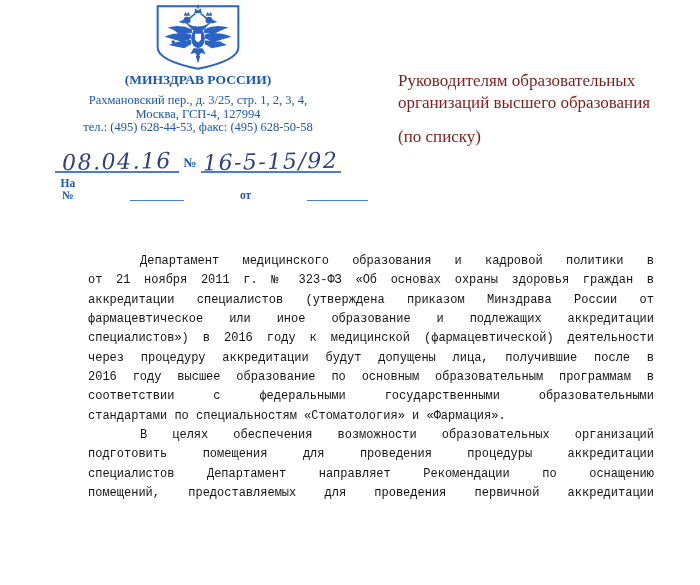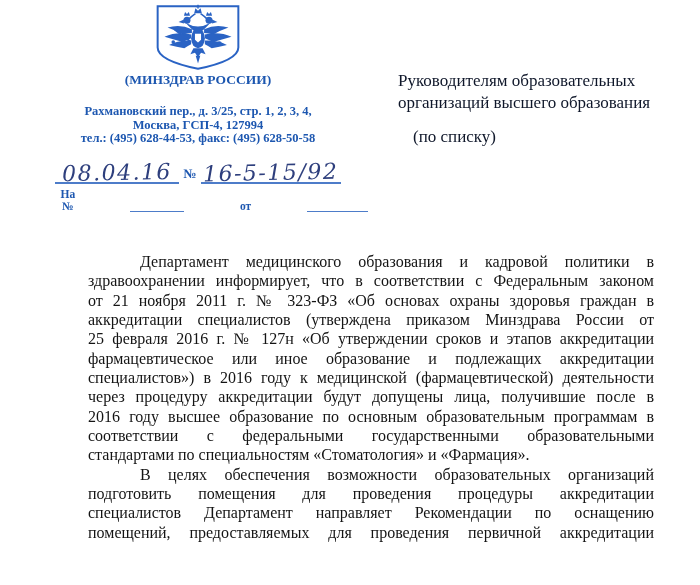--- a/index.html
+++ b/index.html
@@ -7,40 +7,40 @@
     position:relative; width:700px; height:585px; background:#ffffff;
     font-family:"Liberation Serif", serif; overflow:hidden;
     box-shadow:0 0 4px rgba(0,0,0,.25);
   }
   
   .lh-left { position:absolute; left:28px; top:4px; width:340px; text-align:center; color:#1d57b0; }
   .emblem-wrap { height:66px; }
   .emblem-wrap svg { display:inline-block; }
   .ministry { margin-top:6px; font-weight:bold; font-size:17.5px; line-height:16.5px; letter-spacing:.3px; }
   .shortname { margin-top:2px; font-weight:bold; font-size:13.5px; }
-  .address { margin-top:17px; font-weight:bold; font-size:12.5px; line-height:13.5px; }
+  .address { margin-top:6px; font-weight:normal; font-size:12.5px; line-height:13.5px; }
   .outrow { margin-top:7px; display:flex; align-items:flex-end; justify-content:center; height:31px; }
   .cell { border-bottom:2px solid #4d7cc9; text-align:center; }
   .cell.date { width:124px; }
   .cell.num  { width:140px; }
   .numsign { font-size:13px; font-weight:bold; margin:0 4px 2px 4px; }
   .hw {
     font-family:"DejaVu Serif", serif; font-style:italic; font-weight:normal;
     font-size:22px; letter-spacing:1.5px; color:#2e3f7d; position:relative; top:3px;
     display:inline-block; transform:rotate(-1.2deg); white-space:nowrap;
   }
   .refrow { margin-top:4px; display:flex; align-items:flex-end; padding-left:32px; font-size:11.5px; font-weight:bold;gap:48px; }
   .blank { border-bottom:1.6px solid #4d7cc9; height:13px; }
   .b1 { width:100px; margin:0 8px 0 6px; }
   .b2 { width:112px; margin-left:8px; }
   
-  .lh-right { position:absolute; left:398px; top:70px; width:292px; color:#0f172a; font-size:17px; line-height:22px; }
-  .list-note { margin-top:12px;margin-left:15px; }
+  .lh-right { position:absolute; left:398px; top:70px; width:292px; color:#7f1d1d; font-size:17px; line-height:22px; }
+  .list-note { margin-top:12px; }
   
-  .letter-body { position:absolute; left:88px; top:252px; width:566px; color:#141414; font-size:16px; line-height:19.35px; }
+  .letter-body { position:absolute; left:88px; top:252px; width:566px; color:#141414; font-size:12px; line-height:19.35px;font-family:Liberation Mono, monospace; }
   .bline { text-align:justify; text-align-last:justify; }
   .bline.indent { text-indent:52px; }
   .bline.paraend { text-align-last:left; }
 </style>
 </head>
 <body>
 
 <div class="page">
 
   <div class="lh-left">
@@ -102,24 +102,22 @@
   </div>
 
   <div class="lh-right">
     <div>Руководителям образовательных</div>
     <div>организаций высшего образования</div>
     <div class="list-note">(по списку)</div>
   </div>
 
   <div class="letter-body">
     <div class="bline indent">Департамент медицинского образования и кадровой политики в</div>
-    <div class="bline">здравоохранении информирует, что в соответствии с Федеральным законом</div>
     <div class="bline">от 21 ноября 2011 г. № 323-ФЗ «Об основах охраны здоровья граждан в</div>
     <div class="bline">аккредитации специалистов (утверждена приказом Минздрава России от</div>
-    <div class="bline">25 февраля 2016 г. № 127н «Об утверждении сроков и этапов аккредитации</div>
     <div class="bline">фармацевтическое или иное образование и подлежащих аккредитации</div>
     <div class="bline">специалистов») в 2016 году к медицинской (фармацевтической) деятельности</div>
     <div class="bline">через процедуру аккредитации будут допущены лица, получившие после в</div>
     <div class="bline">2016 году высшее образование по основным образовательным программам в</div>
     <div class="bline">соответствии с федеральными государственными образовательными</div>
     <div class="bline paraend">стандартами по специальностям «Стоматология» и «Фармация».</div>
     <div class="bline indent">В целях обеспечения возможности образовательных организаций</div>
     <div class="bline">подготовить помещения для проведения процедуры аккредитации</div>
     <div class="bline">специалистов Департамент направляет Рекомендации по оснащению</div>
     <div class="bline">помещений, предоставляемых для проведения первичной аккредитации</div>

